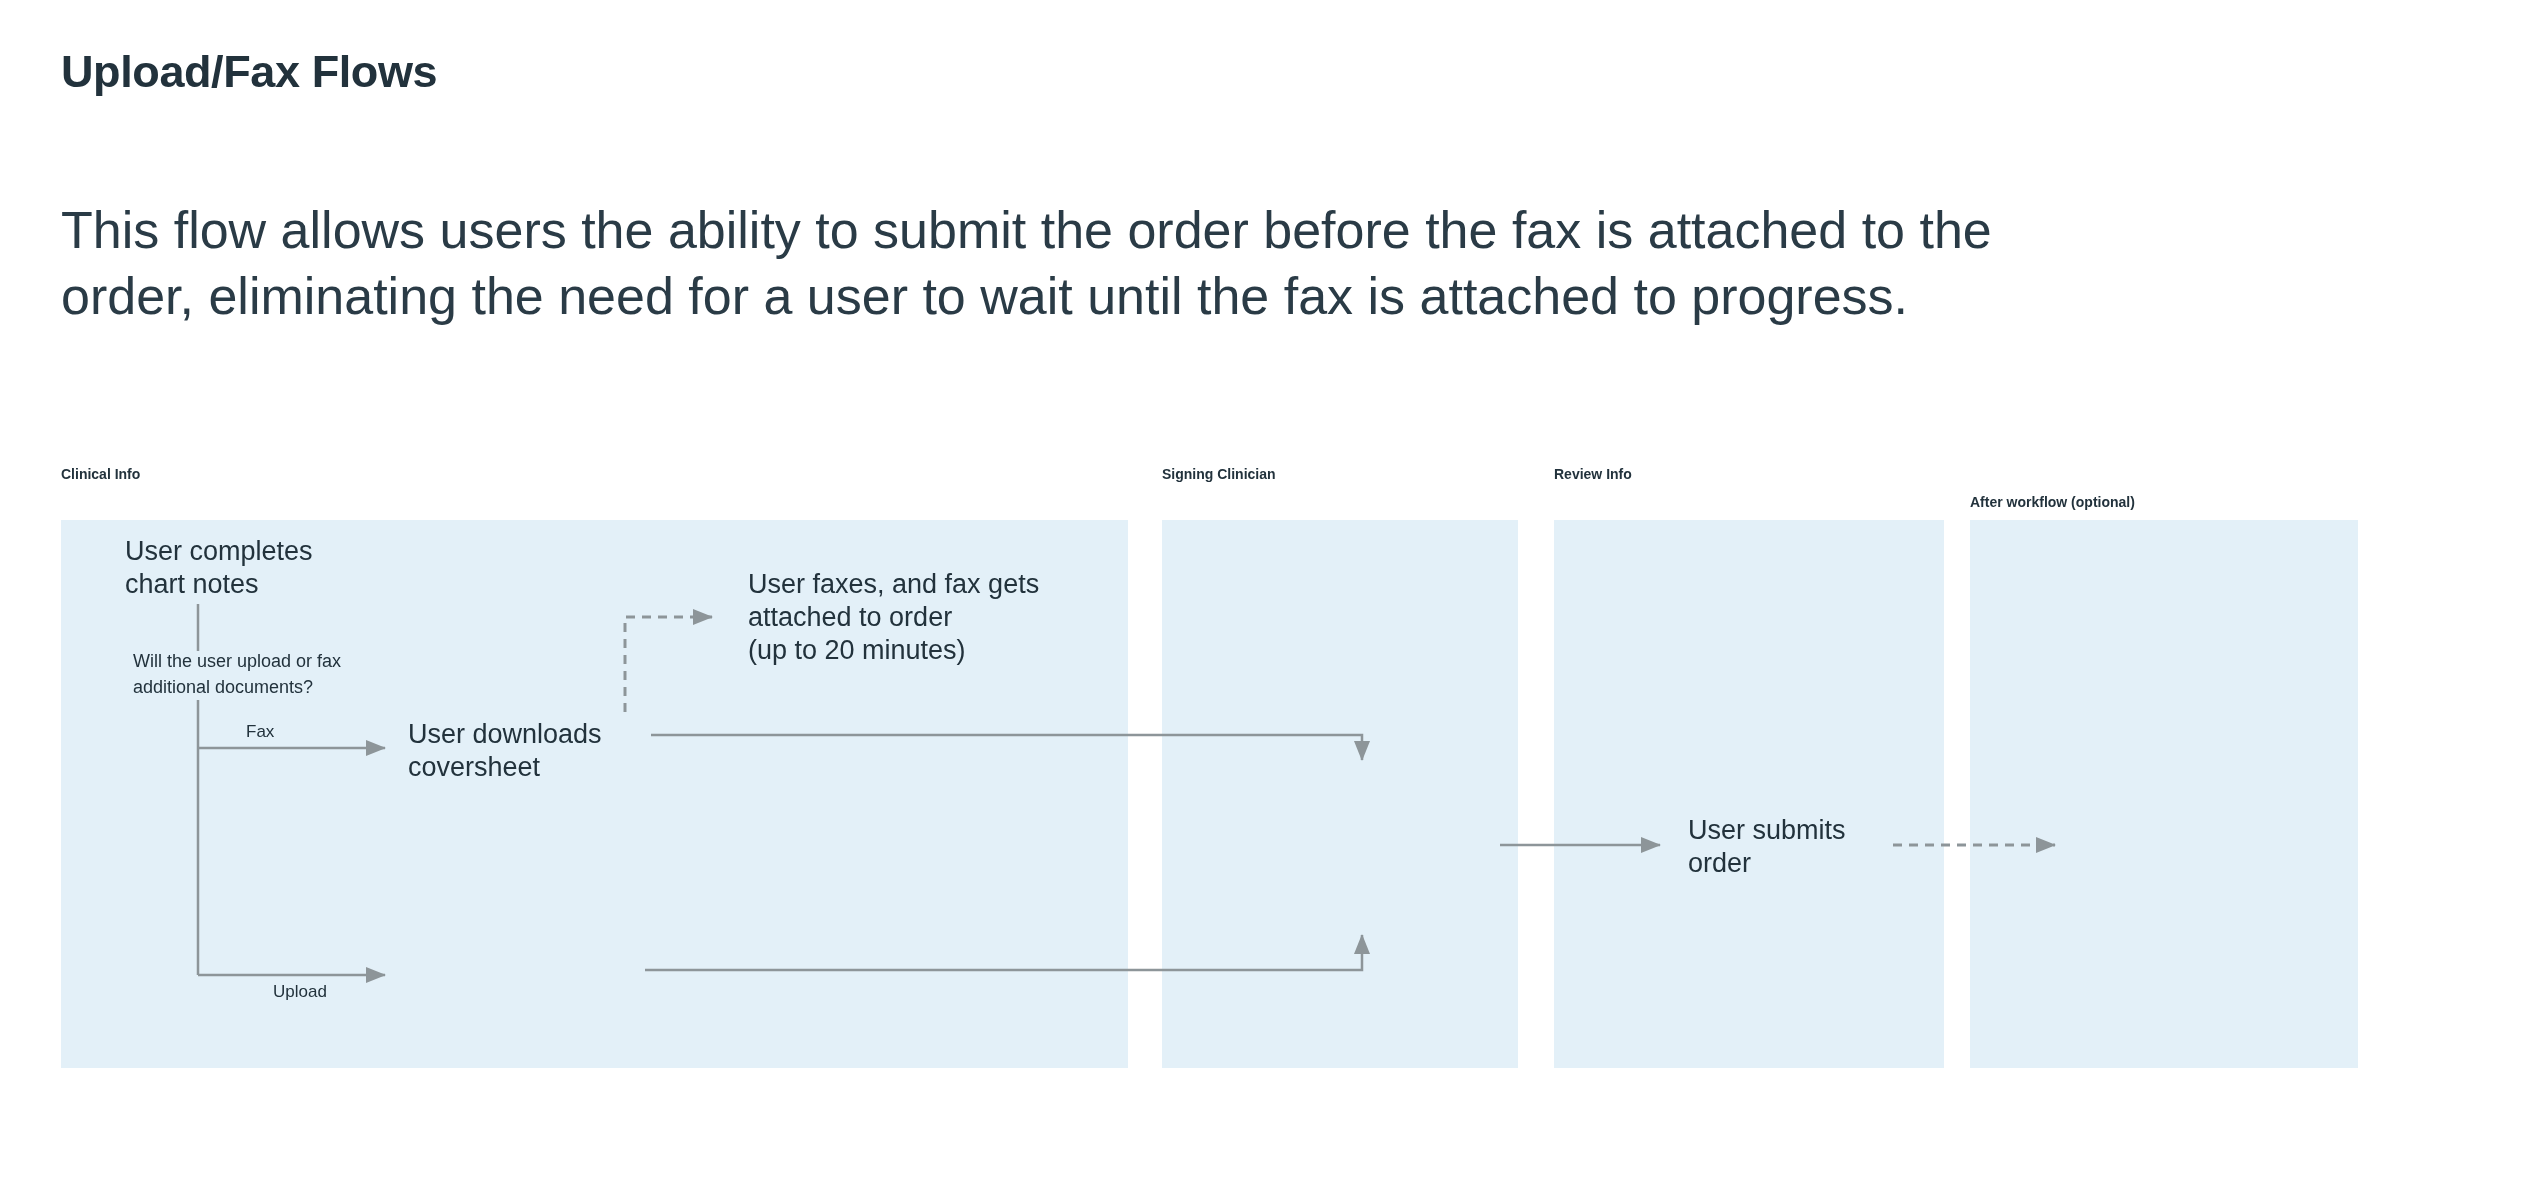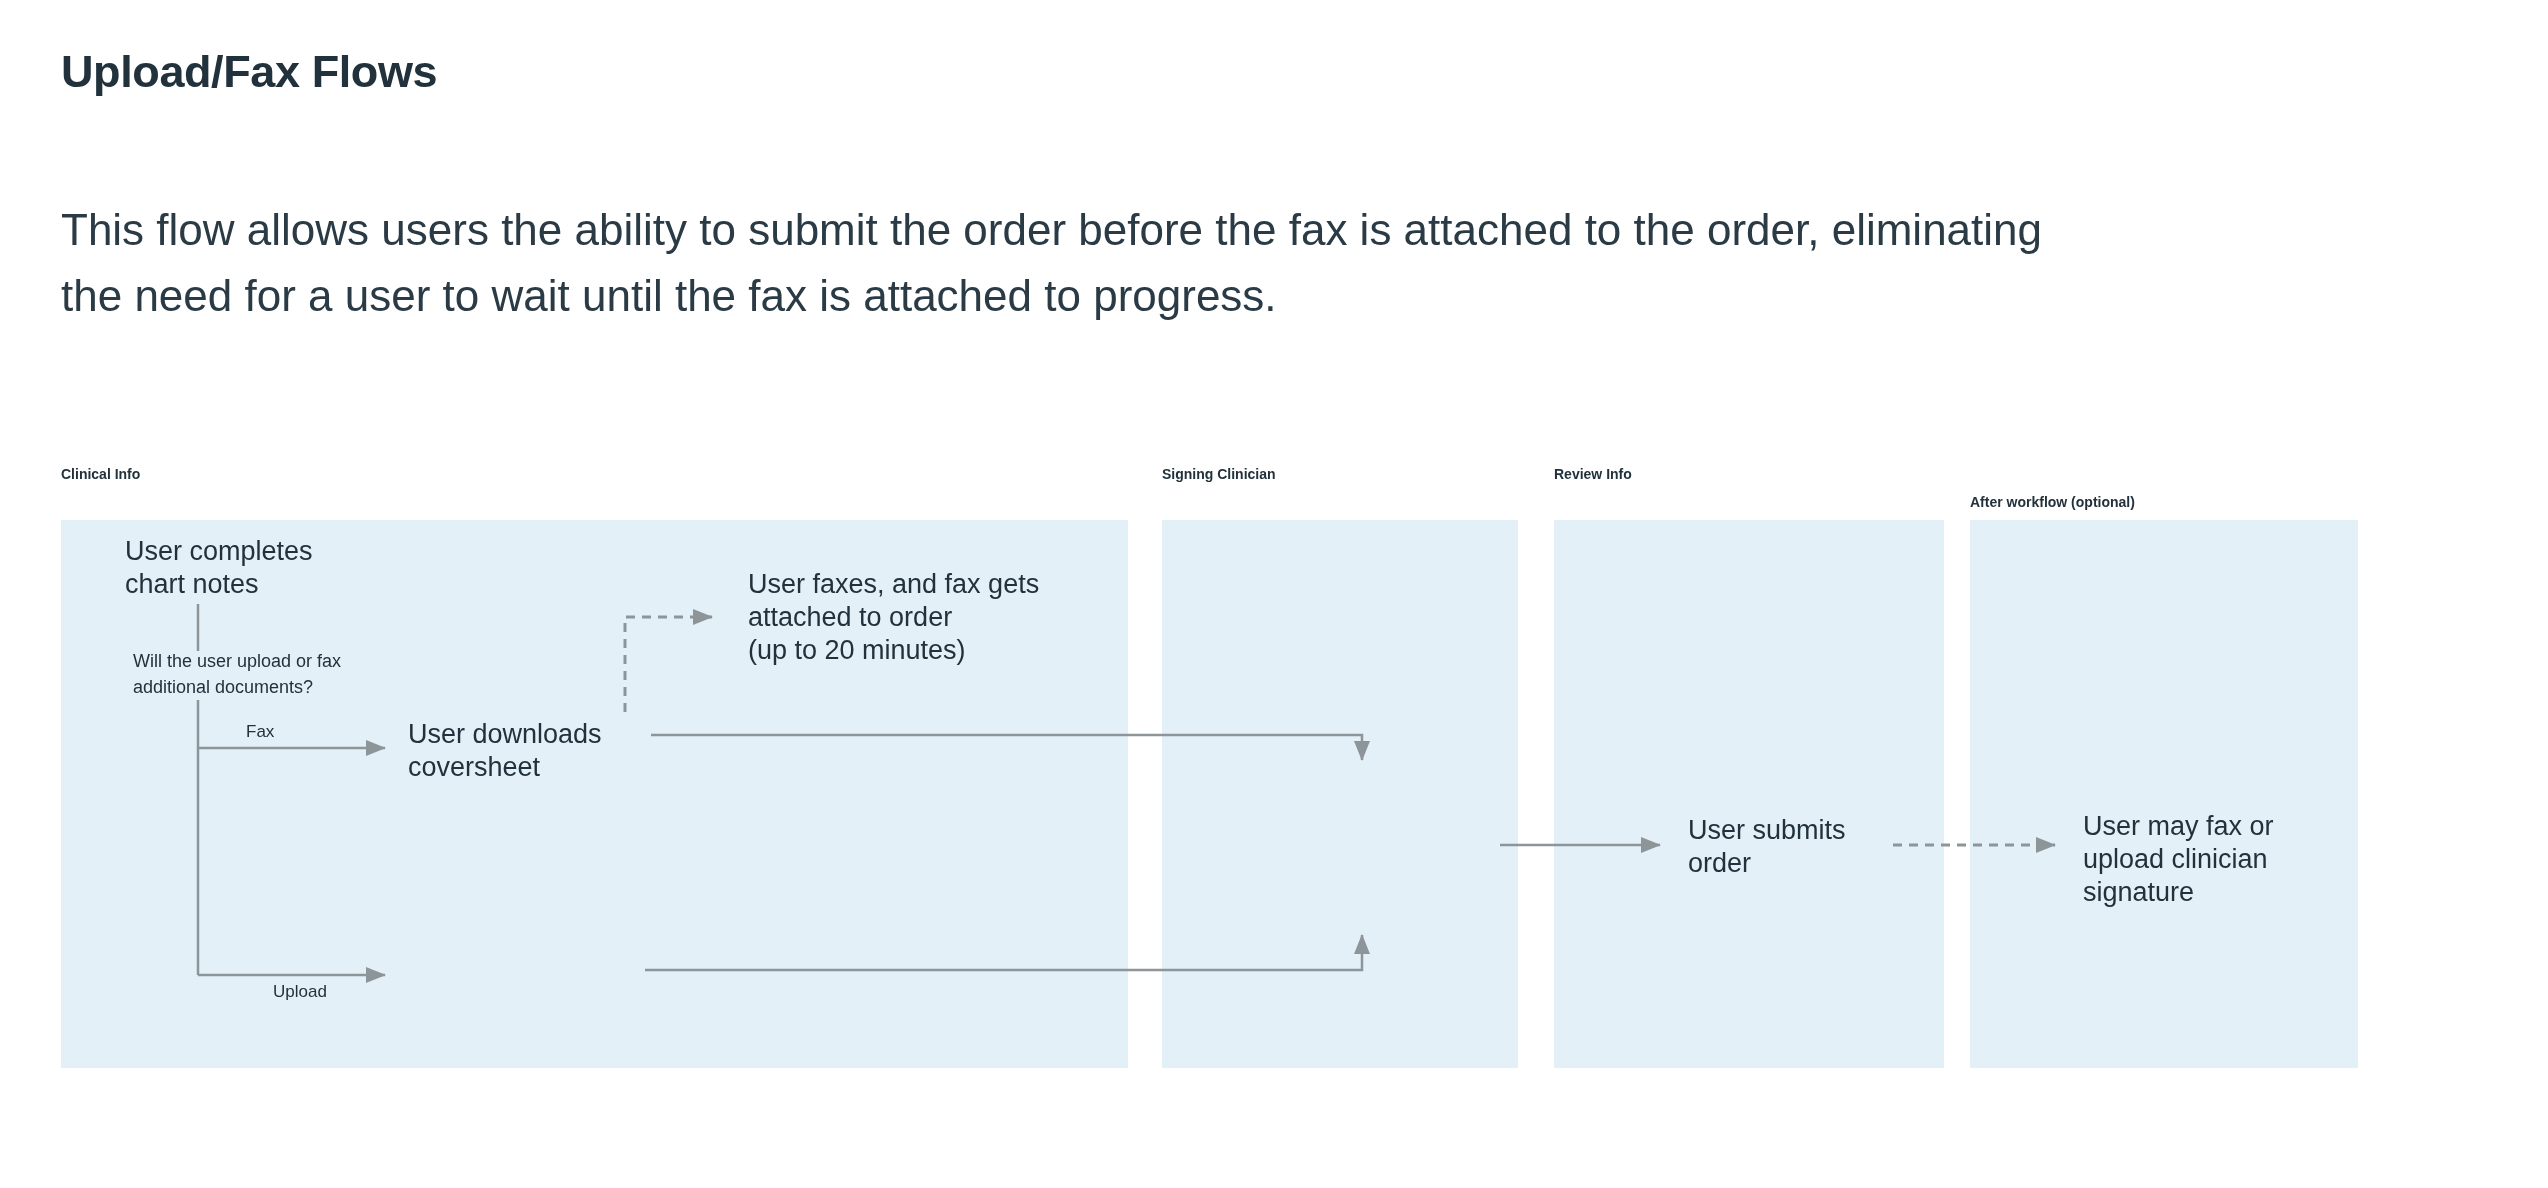--- a/index.html
+++ b/index.html
@@ -32,21 +32,21 @@
     font-weight: 700;
     letter-spacing: -0.4px;
     color: #22323c;
     white-space: nowrap;
   }
   #page-description {
     position: absolute;
     left: 61px;
     top: 197px;
     width: 2050px;
-    font-size: 44px;
+    font-size: 52px;
     font-weight: 400;
     line-height: 66px;
     color: #2a3b46;
   }
 
   
   .lane-header {
     position: absolute;
     font-size: 14px;
     font-weight: 700;
@@ -163,17 +163,14 @@
   <div class="node" style="left:408px; top:942px;"></div>
 
   <div class="node" style="left:748px; top:568px;">User faxes, and fax gets
 attached to order
 (up to 20 minutes)</div>
 
 
   <div class="node" style="left:1688px; top:814px;">User submits
 order</div>
 
-  <div class="node" style="left:2083px; top:810px;">User may fax or
-upload clinician
-signature</div>
 
 </div>
 
 </body></html>

